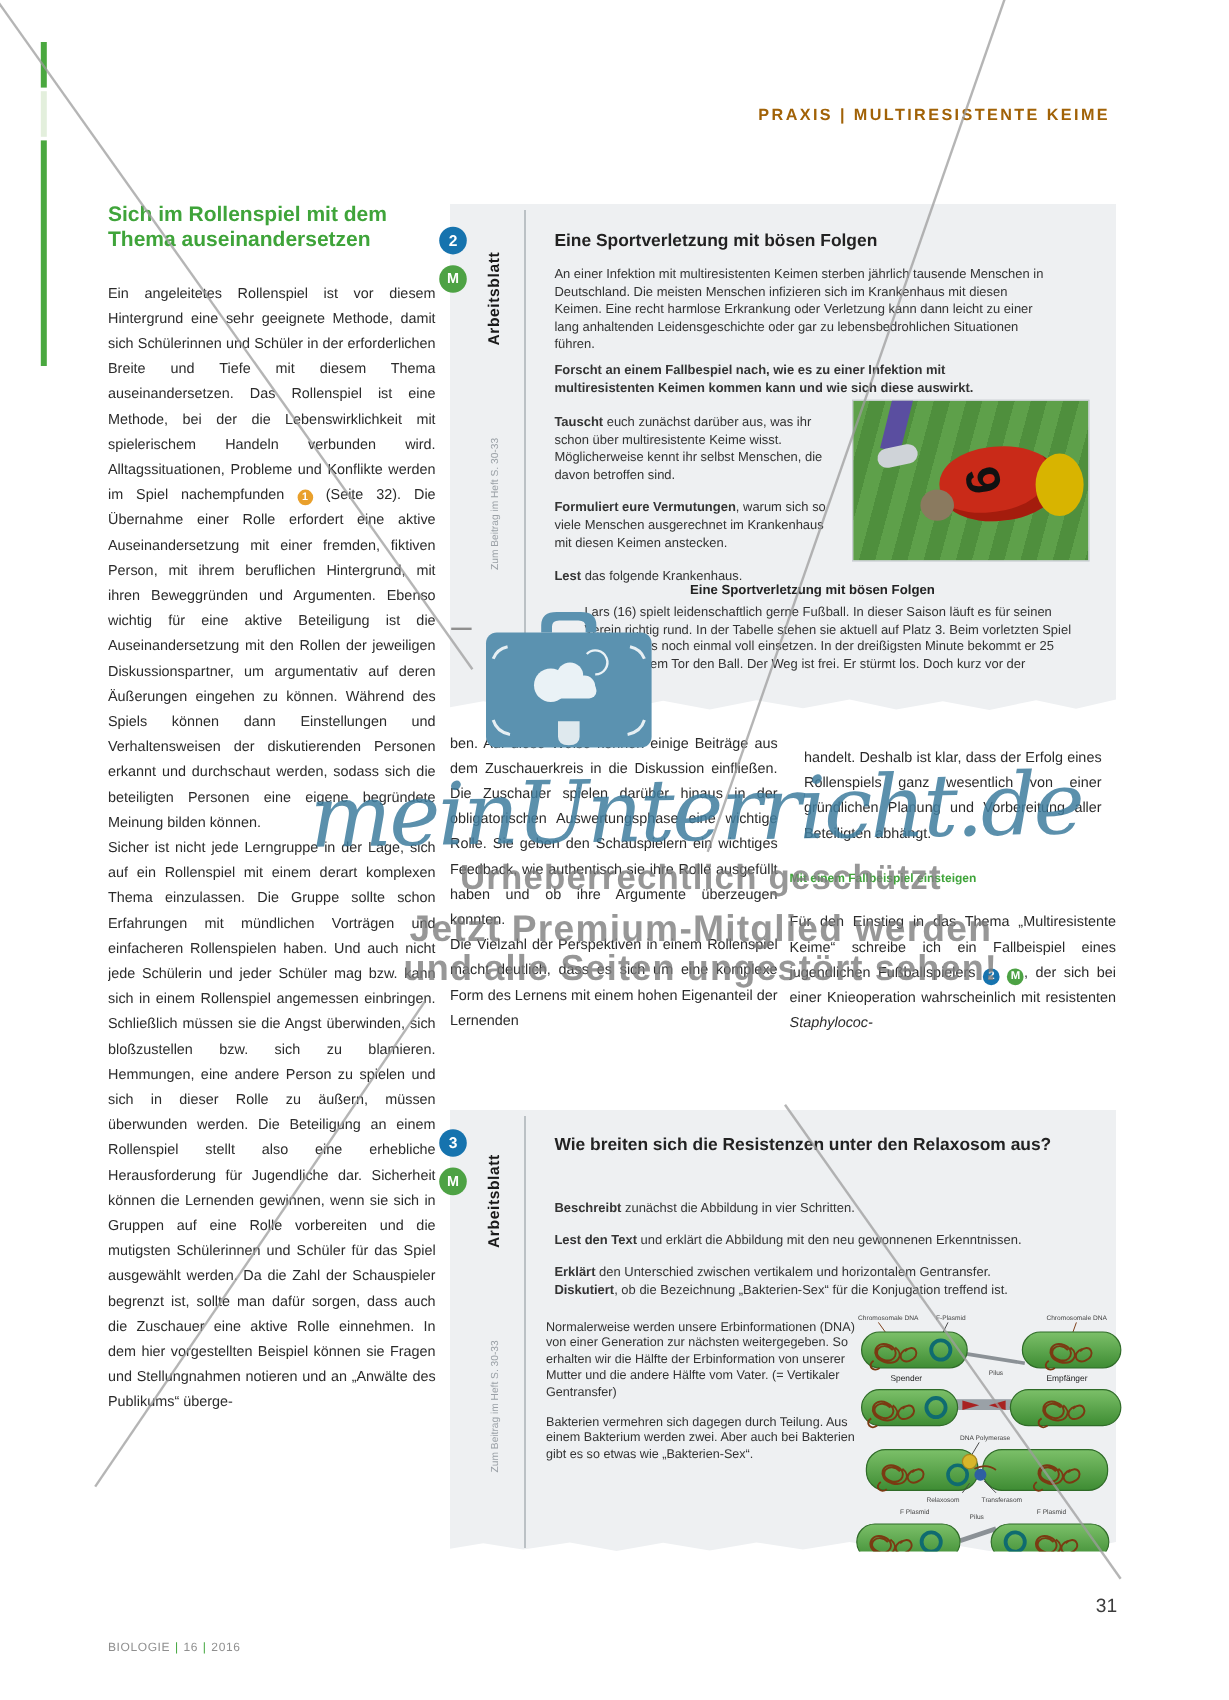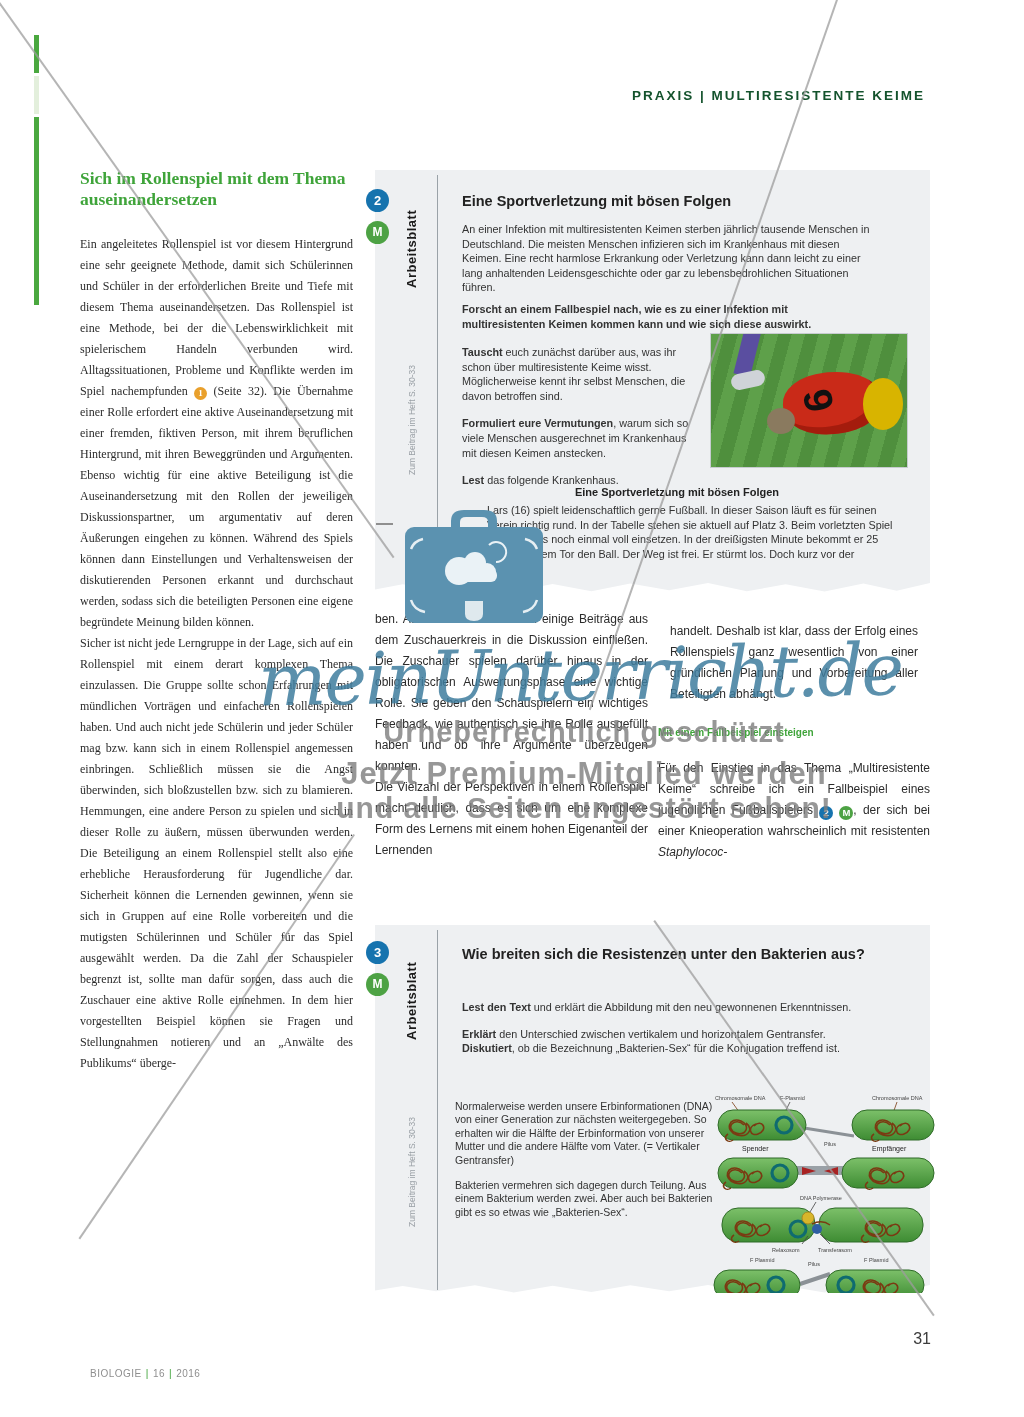--- a/index.html
+++ b/index.html
@@ -3,21 +3,21 @@
 <meta charset="utf-8">
 <style>
   html,body{margin:0;padding:0;background:#fff;}
   .page{position:relative;width:1024px;height:1417px;background:#fff;overflow:hidden;
         font-family:"Liberation Sans",sans-serif;color:#2b2b2b;}
   
   .diag{position:absolute;height:2px;background:#9c9c9c;opacity:.75;transform-origin:0 0;z-index:30;}
   
   .bar{position:absolute;left:34px;width:5px;}
   
-  .hdr{position:absolute;left:0;right:99px;top:88px;text-align:right;color:#14532d;
+  .hdr{position:absolute;left:0;right:99px;top:88px;text-align:right;color:#a16207;
        font-weight:bold;font-size:13.5px;letter-spacing:2px;}
   
   .col{position:absolute;font-size:12px;line-height:21px;text-align:justify;hyphens:auto;}
   .green-head{color:#3fa43a;font-size:17.5px;line-height:21px;font-weight:bold;margin:0 0 24px 0;text-align:left;}
   .green-head2{color:#3fa43a;font-size:10px;font-weight:bold;margin:17px 0 15px 0;text-align:left;white-space:nowrap;}
   .refnum{display:inline-block;width:13px;height:13px;border-radius:50%;background:#e9a02c;color:#fff;
           font-size:9px;font-weight:bold;text-align:center;line-height:13px;vertical-align:-1px;}
   .inbadge{display:inline-block;width:14px;height:14px;border-radius:50%;color:#fff;
            font-size:9.5px;font-weight:bold;text-align:center;line-height:14px;vertical-align:-2px;}
   .inbadge.blue{background:#1673ae;}.inbadge.green{background:#4da244;}
@@ -76,21 +76,21 @@
   <div class="bar" style="top:76px;height:38px;background:#e3efdc;"></div>
   <div class="bar" style="top:117px;height:188px;background:#4aa83f;"></div>
 
   <div class="hdr">PRAXIS | MULTIRESISTENTE KEIME</div>
 
   <div class="diag" style="left:0;top:2px;width:681px;transform:rotate(54.6deg);"></div>
   <div class="diag" style="left:838px;top:0;width:752px;transform:rotate(109.2deg);"></div>
   <div class="diag" style="left:355px;top:835px;width:489px;transform:rotate(124.2deg);"></div>
   <div class="diag" style="left:655px;top:920px;width:484px;transform:rotate(54.7deg);"></div>
 
-  <div class="col" style="left:80px;top:168px;width:273px;height:1140px;overflow:hidden;font-family:Liberation Serif, serif;">
+  <div class="col" style="left:90px;top:168px;width:273px;height:1140px;overflow:hidden;">
     <h1 class="green-head">Sich im Rollenspiel mit dem Thema auseinandersetzen</h1>
     <p style="margin:0;"><span>Ein angeleitetes Rollenspiel ist vor diesem Hintergrund eine sehr geeignete Methode, damit sich Schülerinnen und Schüler in der erforderlichen Breite und Tiefe mit diesem Thema auseinandersetzen. Das Rollenspiel ist eine Methode, bei der die Lebenswirklichkeit mit spielerischem Handeln verbunden wird. Alltagssituationen, Probleme und Konflikte werden im Spiel nachempfunden</span>
       <span class="refnum">1</span>
       <span>(Seite 32). Die Übernahme einer Rolle erfordert eine aktive Auseinandersetzung mit einer fremden, fiktiven Person, mit ihrem beruflichen Hintergrund, mit ihren Beweggründen und Argumenten. Ebenso wichtig für eine aktive Beteiligung ist die Auseinandersetzung mit den Rollen der jeweiligen Diskussionspartner, um argumentativ auf deren Äußerungen eingehen zu können. Während des Spiels können dann Einstellungen und Verhaltensweisen der diskutierenden Personen erkannt und durchschaut werden, sodass sich die beteiligten Personen eine eigene begründete Meinung bilden können.</span></p>
     <p style="margin:0;">Sicher ist nicht jede Lerngruppe in der Lage, sich auf ein Rollenspiel mit einem derart komplexen Thema einzulassen. Die Gruppe sollte schon Erfahrungen mit mündlichen Vorträgen und einfacheren Rollenspielen haben. Und auch nicht jede Schülerin und jeder Schüler mag bzw. kann sich in einem Rollenspiel angemessen einbringen. Schließlich müssen sie die Angst überwinden, sich bloßzustellen bzw. sich zu blamieren. Hemmungen, eine andere Person zu spielen und sich in dieser Rolle zu äußern, müssen überwunden werden. Die Beteiligung an einem Rollenspiel stellt also eine erhebliche Herausforderung für Jugendliche dar. Sicherheit können die Lernenden gewinnen, wenn sie sich in Gruppen auf eine Rolle vorbereiten und die mutigsten Schülerinnen und Schüler für das Spiel ausgewählt werden. Da die Zahl der Schauspieler begrenzt ist, sollte man dafür sorgen, dass auch die Zuschauer eine aktive Rolle einnehmen. In dem hier vorgestellten Beispiel können sie Fragen und Stellungnahmen notieren und an „Anwälte des Publikums“ überge-</p>
   </div>
 
   <div id="ab2" class="worksheet torn"></div>
   <div class="badge blue" style="left:366px;top:189px;">2</div>
   <div class="badge green" style="left:366px;top:221px;">M</div>
@@ -153,22 +153,23 @@
       <i>Staphylococ-</i></p>
   </div>
 
   <div id="ab3" class="worksheet torn"></div>
   <div class="badge blue" style="left:366px;top:941px;">3</div>
   <div class="badge green" style="left:366px;top:973px;">M</div>
   <div class="vlabel" style="left:404px;top:930px;height:110px;">Arbeitsblatt</div>
   <div class="vnote" style="left:407px;top:1082px;height:145px;">Zum Beitrag im Heft S. 30-33</div>
   <div class="vdiv" style="left:437px;top:930px;height:360px;"></div>
 
-  <div class="ws-title" style="left:462px;top:945px;width:430px;">Wie breiten sich die Resistenzen unter den Bakterien aus?</div>
+  <div class="ws-title" style="left:462px;top:945px;width:430px;">Wie breiten sich die Resistenzen unter den Relaxosom aus?</div>
   <div class="ws-text" style="left:462px;top:1000px;width:440px;">
+    <p class="ws-task" style="margin-bottom:12px;"><b>Beschreibt</b><span> zunächst die Abbildung in vier Schritten.</span></p>
     <p class="ws-task" style="margin-bottom:12px;"><b>Lest den Text</b><span> und erklärt die Abbildung mit den neu gewonnenen Erkenntnissen.</span></p>
     <p class="ws-task" style="margin-bottom:0;"><b>Erklärt</b><span> den Unterschied zwischen vertikalem und horizontalem Gentransfer.</span></p>
     <p class="ws-task" style="margin-bottom:0;"><b>Diskutiert</b><span>, ob die Bezeichnung „Bakterien-Sex“ für die Konjugation treffend ist.</span></p>
   </div>
   <div class="ws-text" style="left:455px;top:1100px;width:265px;font-size:10.5px;line-height:13.4px;">
     <p style="margin:0 0 12px 0;">Normalerweise werden unsere Erbinformationen (DNA) von einer Generation zur nächsten weitergegeben. So erhalten wir die Hälfte der Erbinformation von unserer Mutter und die andere Hälfte vom Vater. (= Vertikaler Gentransfer)</p>
     <p style="margin:0 0 12px 0;">Bakterien vermehren sich dagegen durch Teilung. Aus einem Bakterium werden zwei. Aber auch bei Bakterien gibt es so etwas wie „Bakterien-Sex“.</p>
   </div>
 
   <div class="diagram">

